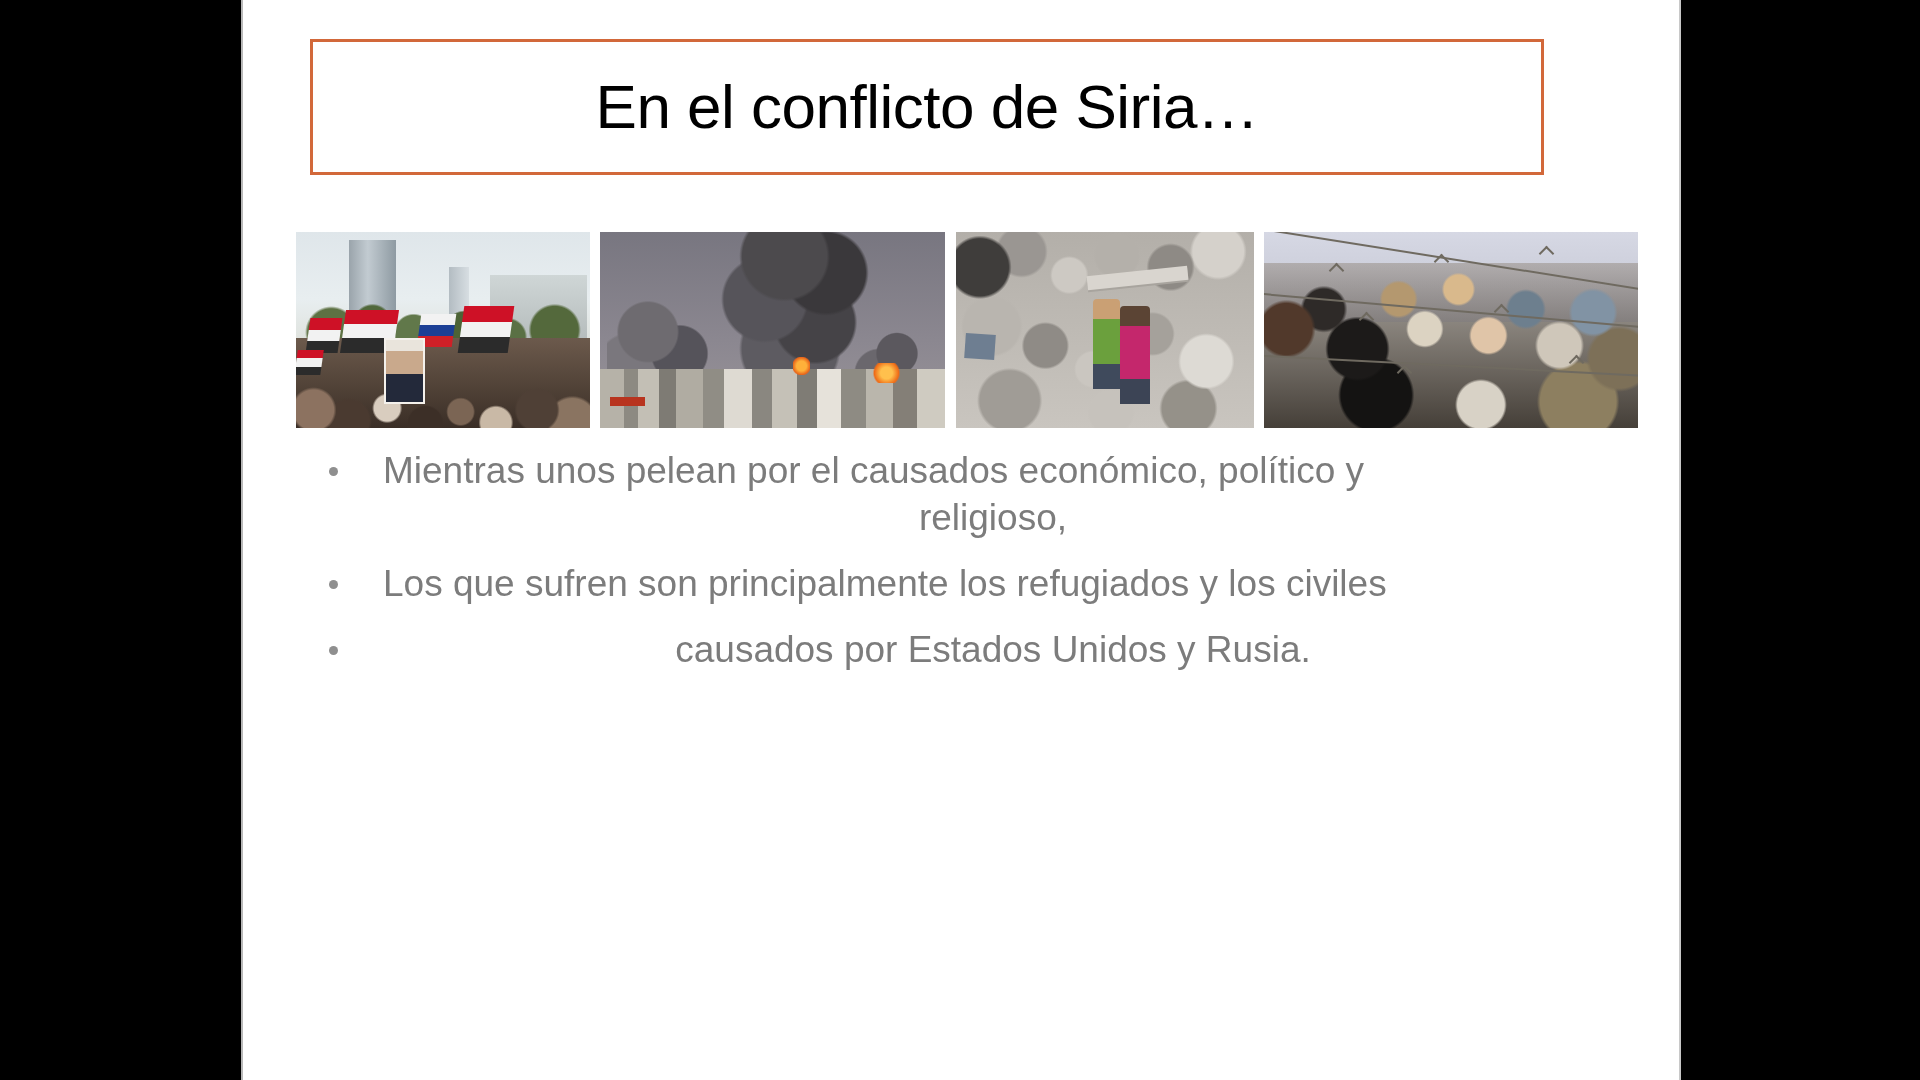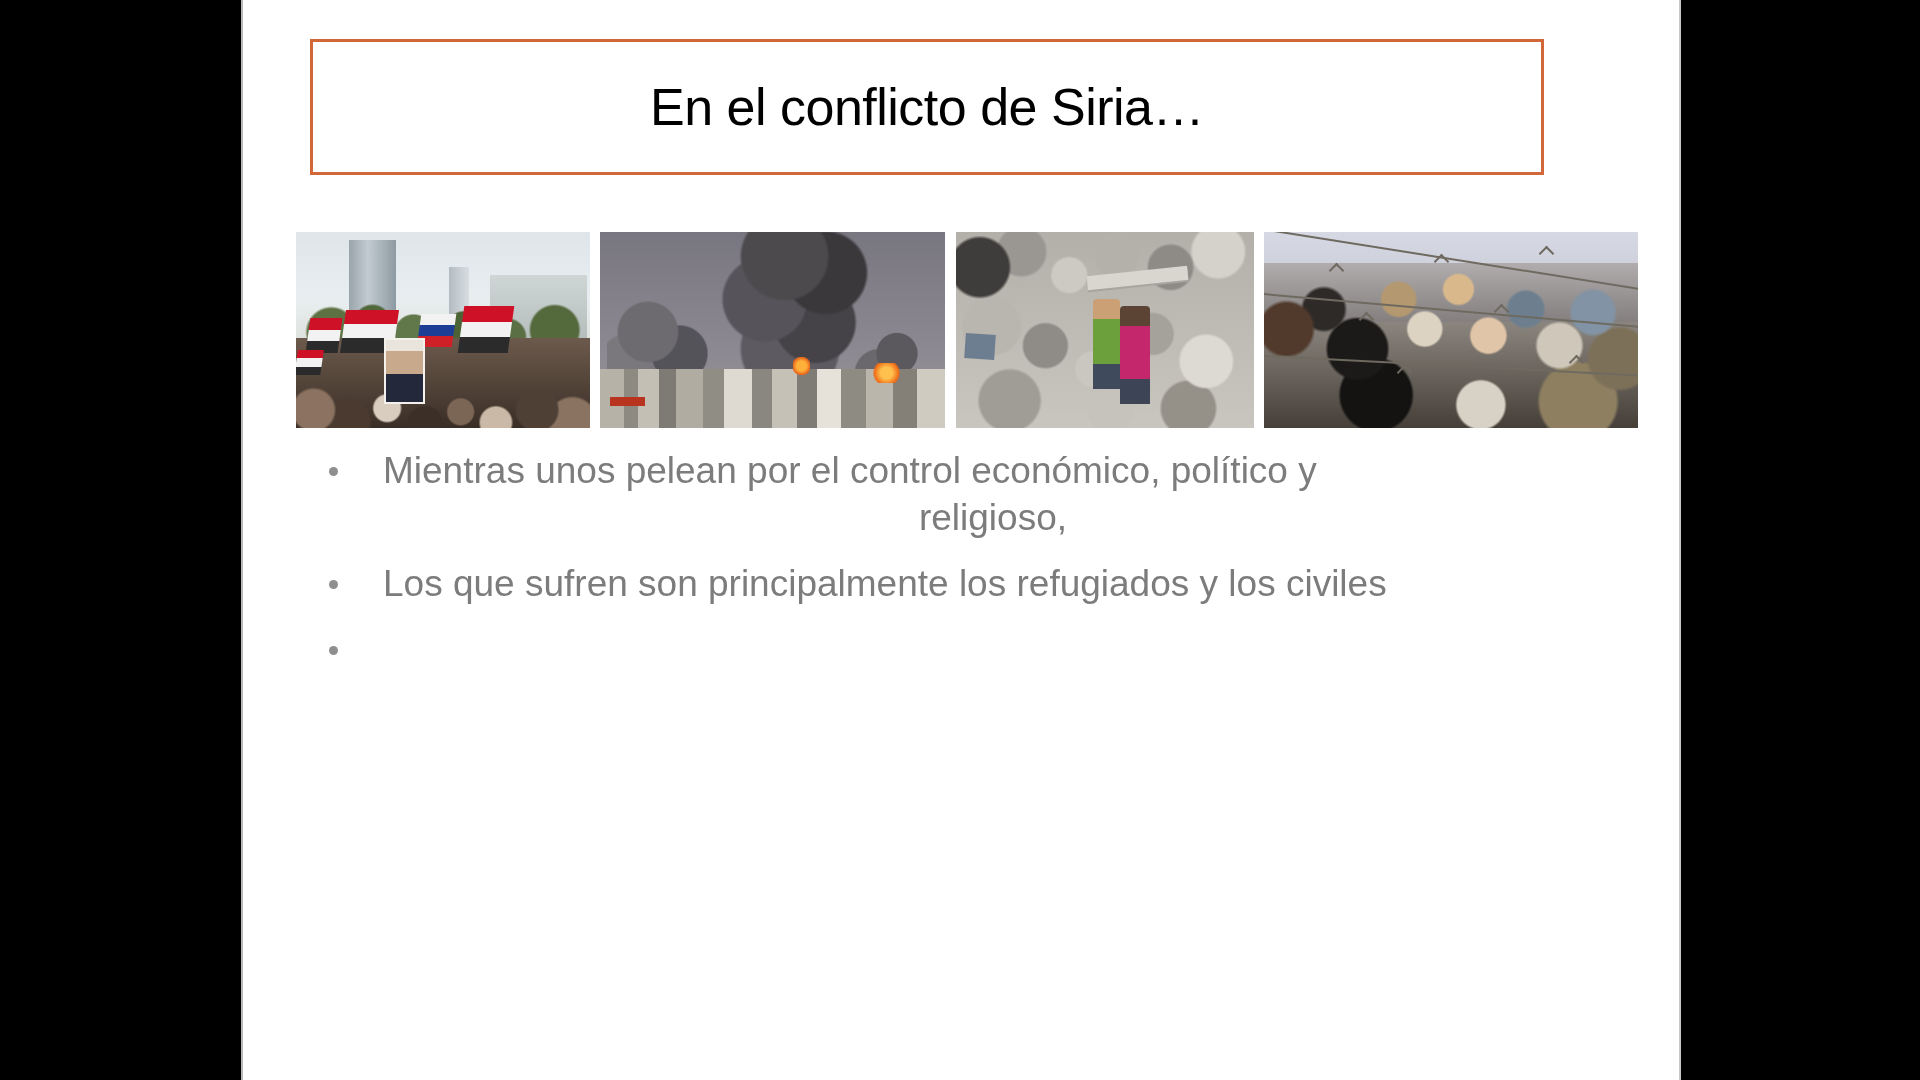--- a/index.html
+++ b/index.html
@@ -57,21 +57,21 @@
     width: 1234px;
     height: 136px;
     border: 3px solid #D2683A;
     background: #ffffff;
     box-sizing: border-box;
     display: flex;
     align-items: center;
     justify-content: center;
   }
   #title-text {
-    font-size: 52px;
+    font-size: 62px;
     font-weight: 400;
     color: #000000;
     letter-spacing: -0.5px;
     line-height: 1;
     white-space: nowrap;
   }
 
   
   #photo-strip {
     position: absolute;
@@ -381,30 +381,31 @@
           <div class="barb" style="left:82%; top:64%;"></div>
         </div>
       </div>
 
     </div>
 
     <div id="bullets">
 
       <div class="bullet-item">
         <span class="marker"></span>
-        <span class="line1">Mientras unos pelean por el control económico, político y</span>
+        <span class="line1">Mientras unos pelean por el causados económico, político y</span>
         <span class="line2">religioso,</span>
       </div>
 
       <div class="bullet-item">
         <span class="marker"></span>
         <span class="line1">Los que sufren son principalmente los refugiados y los civiles</span>
       </div>
 
 
       <div class="bullet-item">
         <span class="marker"></span>
+        <span class="line2">causados por Estados Unidos y Rusia.</span>
       </div>
 
     </div>
 
   </div>
 </div>
 
 </body></html>

